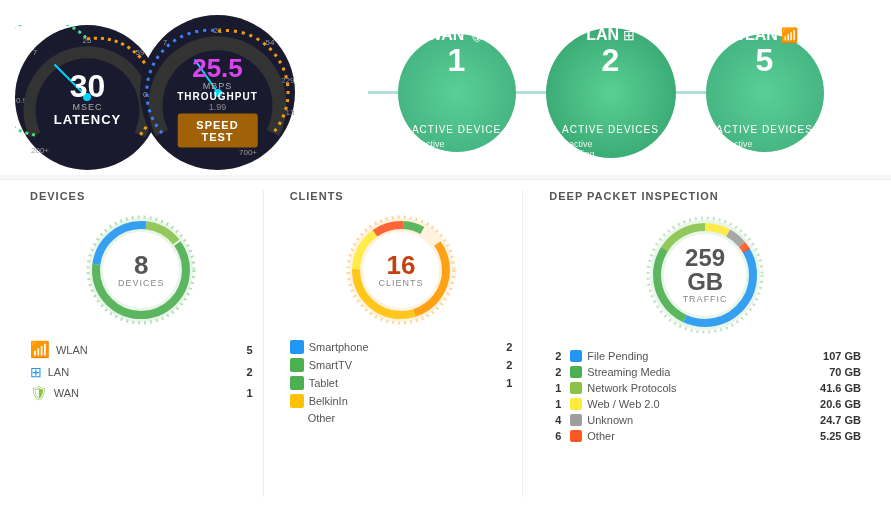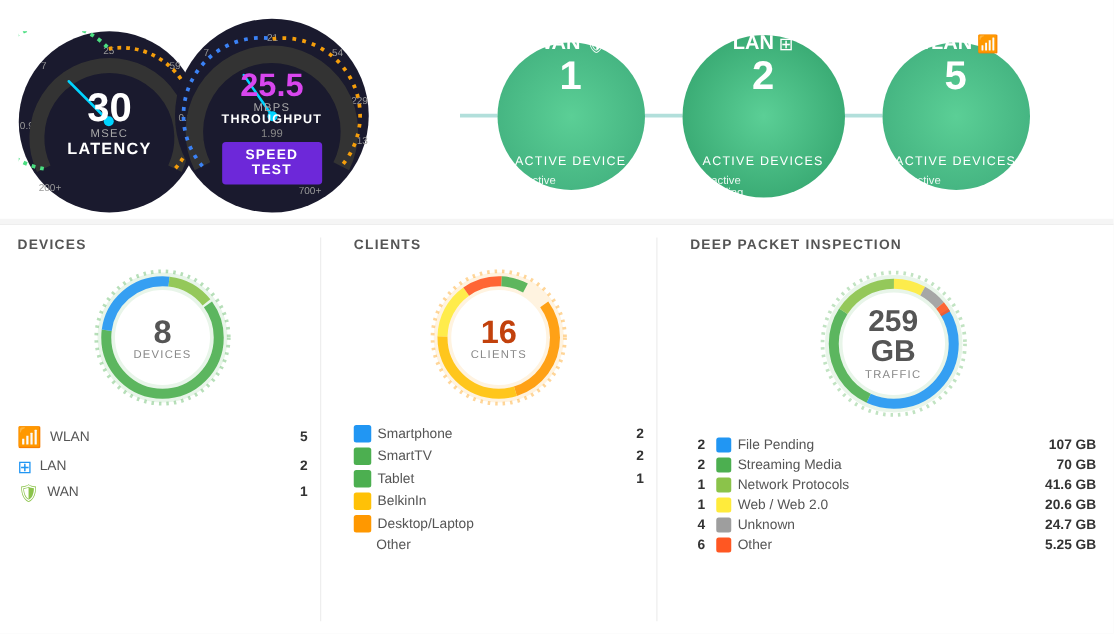--- a/index.html
+++ b/index.html
@@ -33,21 +33,21 @@
       font-size: 32px;
       font-weight: bold;
       color: #fff;
       line-height: 1;
     }
     .gauge-value.small { font-size: 26px; }
     .gauge-sub { font-size: 9px; color: #aaa; letter-spacing: 1px; text-transform: uppercase; }
     .gauge-label { font-size: 13px; font-weight: bold; color: #fff; letter-spacing: 1px; }
     .throughput-sub { font-size: 9px; color: #ccc; }
     .speed-test-btn {
-      background: #6d28d9;
+      background: #a16207;
       color: #fff;
       border: none;
       padding: 5px 14px;
       border-radius: 3px;
       font-size: 11px;
       font-weight: bold;
       cursor: pointer;
       letter-spacing: 1px;
       margin-top: 4px;
     }
@@ -81,21 +81,21 @@
     }
     .bubble.large { width: 130px; height: 130px; background: #3dab7a; }
     .bubble-count { font-size: 32px; font-weight: bold; line-height: 1; }
     .bubble-title { font-size: 10px; letter-spacing: 1px; text-transform: uppercase; margin-bottom: 4px; margin-top: 48px; }
     .bubble-row { display: flex; justify-content: space-between; width: 100%; padding: 0 8px; font-size: 9px; color: rgba(255,255,255,0.9); }
     .bubble-row span { display: block; }
 
     
     .main-section {
       display: flex;
-      padding: 10px 4px;
+      padding: 10px 20px;
       gap: 16px;
       border-top: 1px solid #eee;
     }
     .panel { flex: 1; padding: 0 10px; }
     .panel:not(:last-child) { border-right: 1px solid #eee; }
     .panel-title { font-size: 11px; font-weight: bold; color: #555; letter-spacing: 1px; text-transform: uppercase; margin-bottom: 8px; }
 
     
     .donut-area {
       display: flex;
@@ -367,24 +367,20 @@
         <li>
           <span class="client-icon" style="background:#4CAF50;"></span>
           <span>Tablet</span>
           <span class="client-count">1</span>
         </li>
         <li>
           <span class="client-icon" style="background:#FFC107;"></span>
           <span>BelkinIn</span>
         </li>
         <li>
-          <span class="client-icon" style="background:#FF9800;"></span>
-          <span>Desktop/Laptop</span>
-        </li>
-        <li>
           <span style="padding-left:18px;">Other</span>
         </li>
       </ul>
     </div>
 
     <div class="panel" style="flex:1.4; min-width:260px;">
       <div class="panel-title">DEEP PACKET INSPECTION</div>
       <div class="donut-area">
         <div class="donut-wrap" style="width:130px;height:130px;">
           <svg width="130" height="130" viewBox="0 0 130 130">

